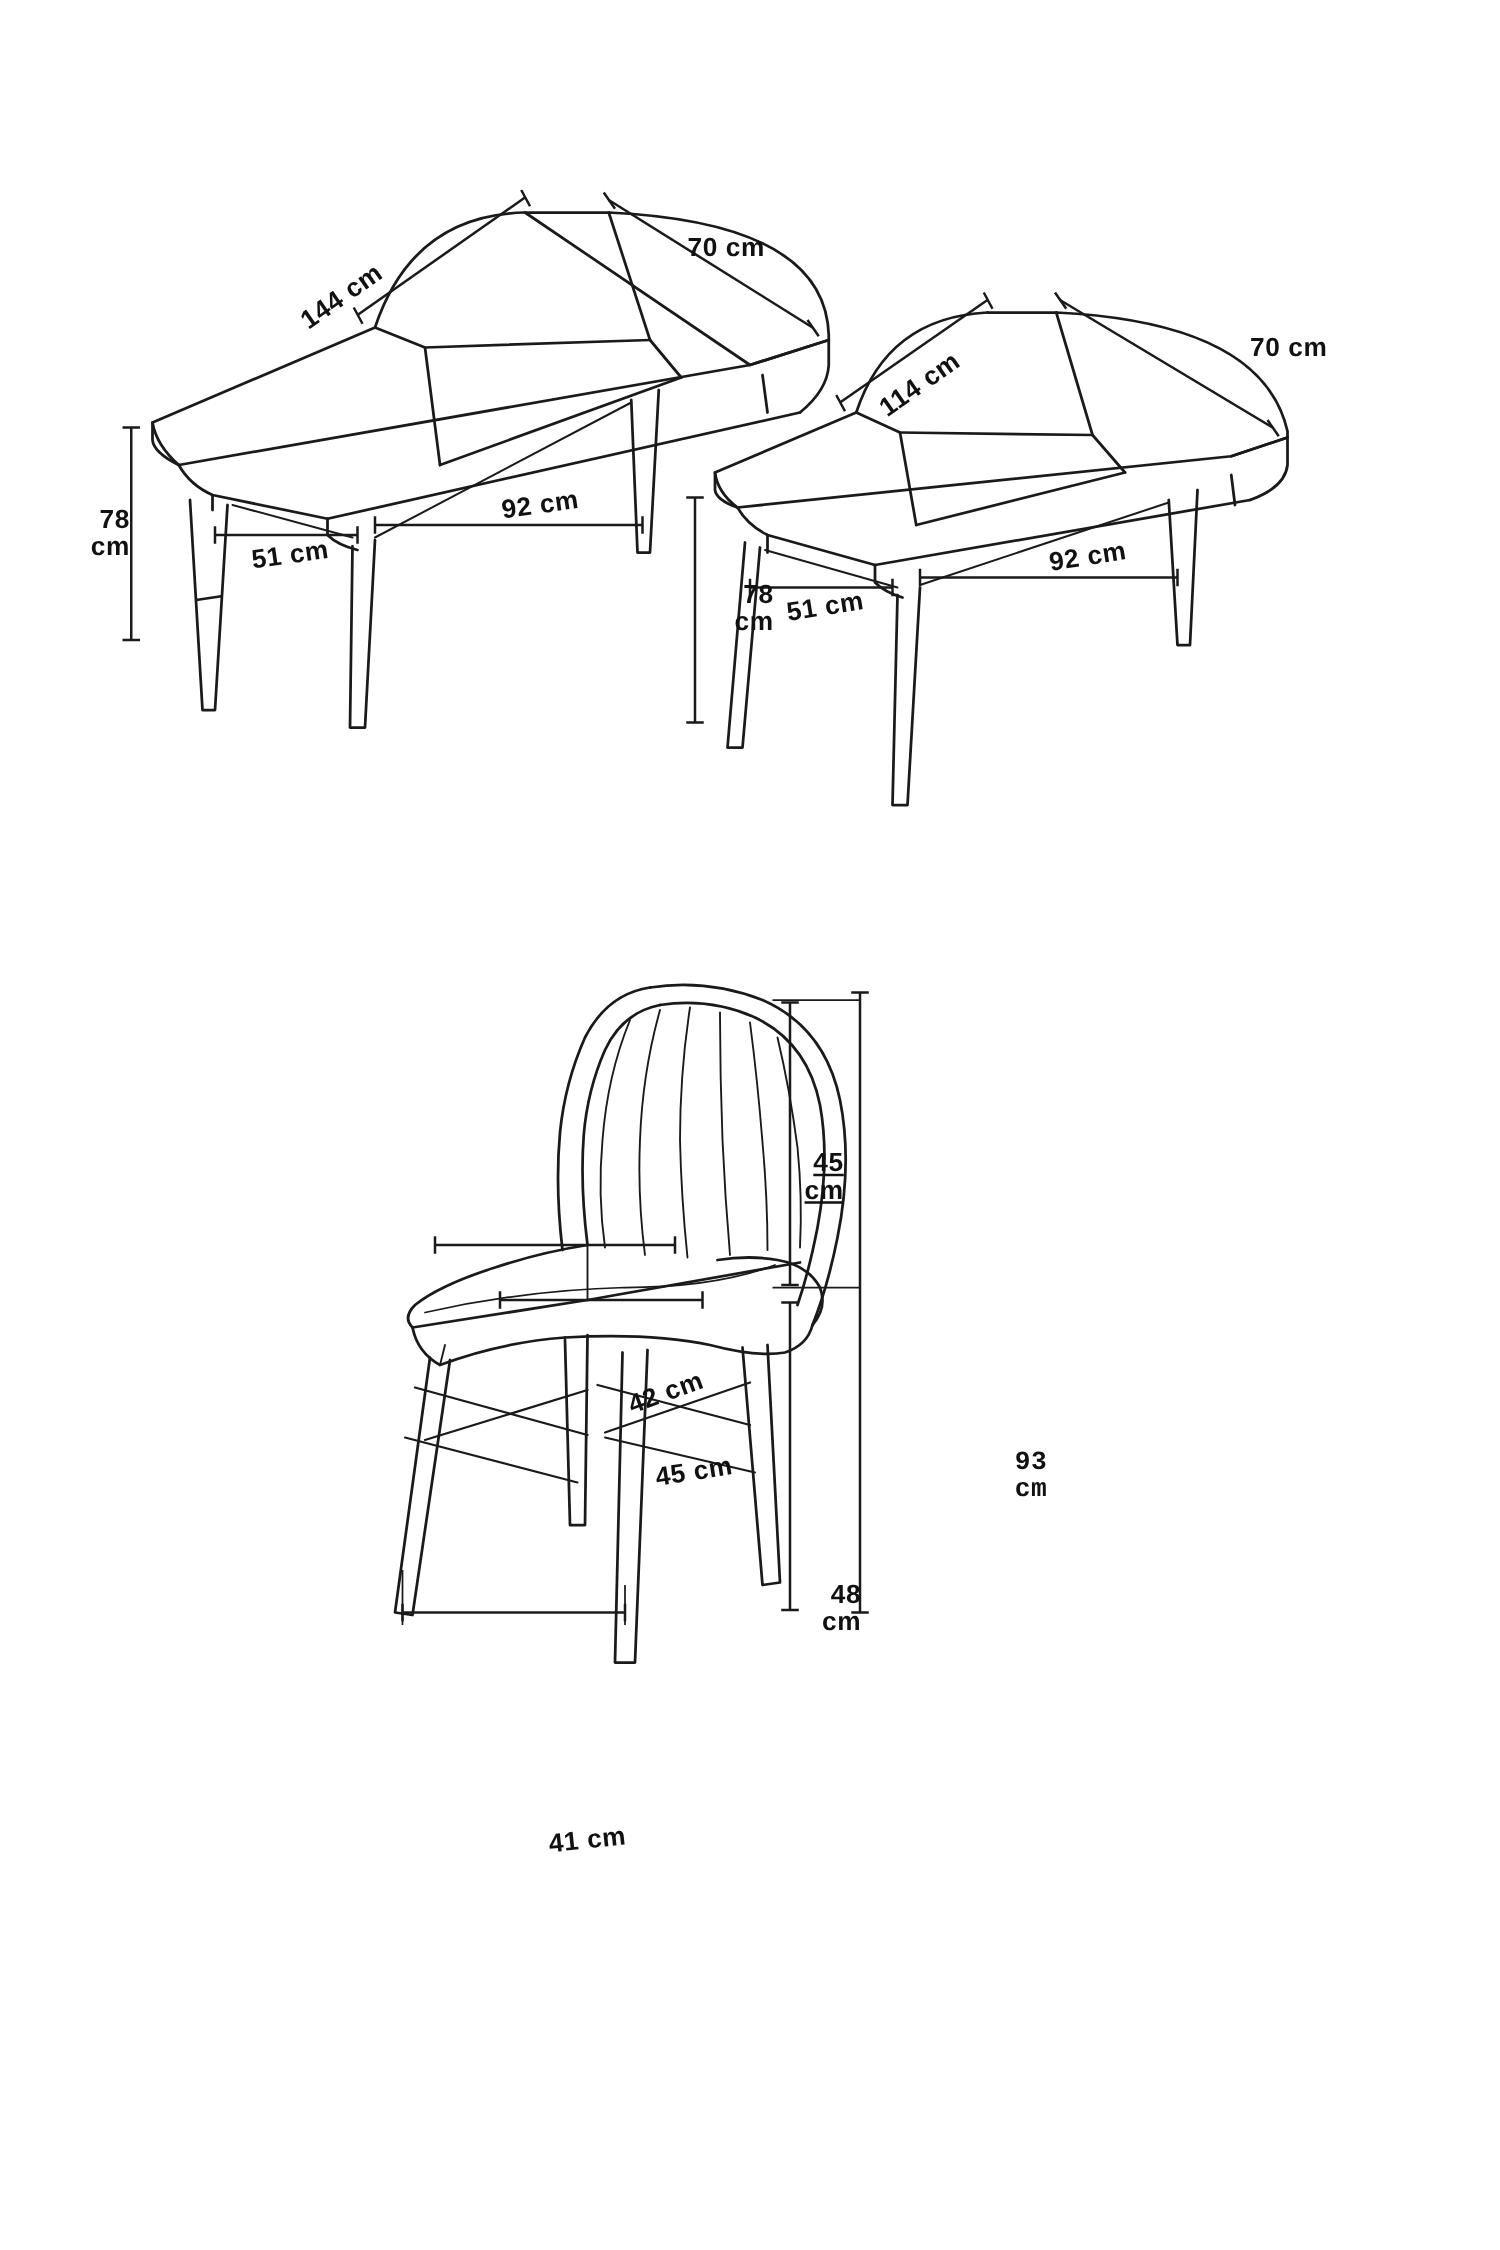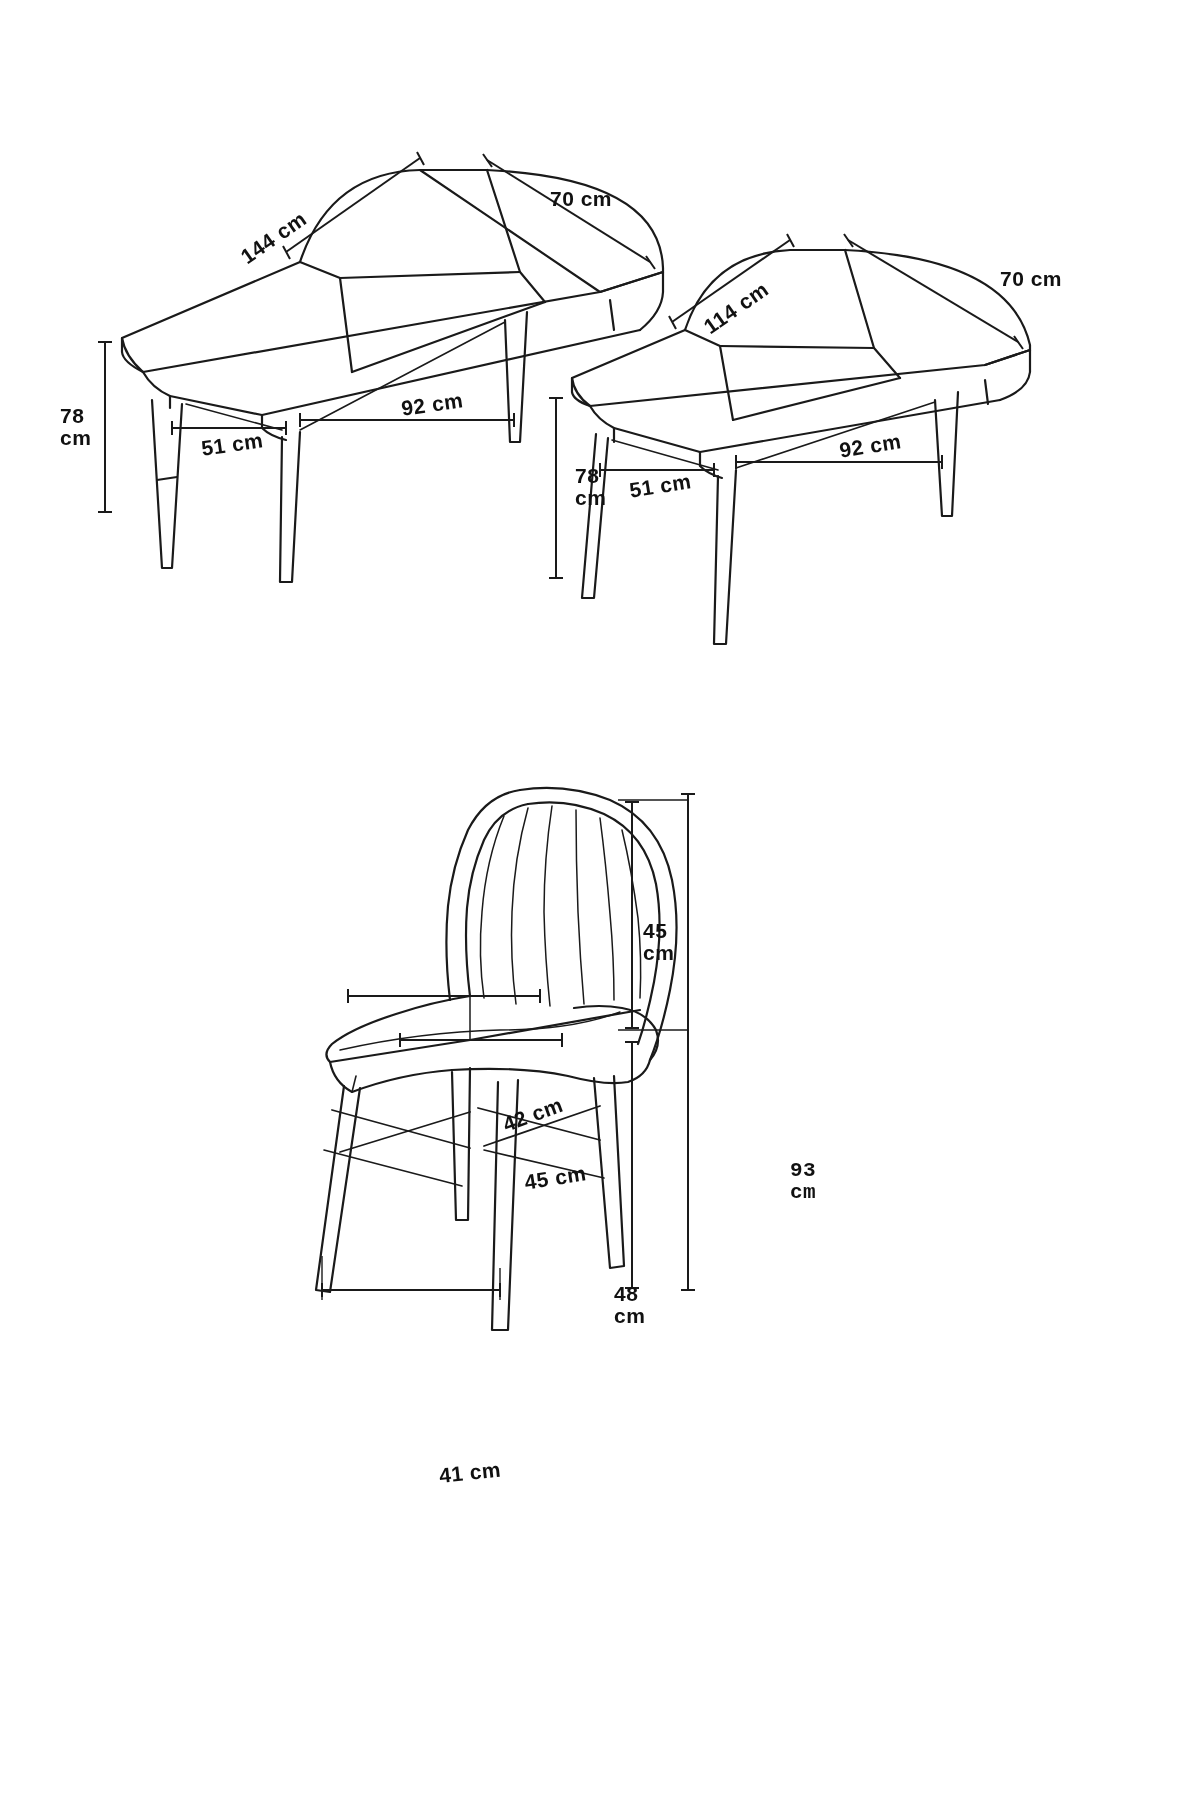--- a/index.html
+++ b/index.html
@@ -24,21 +24,21 @@
   .dim {
     position: absolute;
     font-weight: bold;
     font-size: 21px;
     letter-spacing: 0.5px;
     white-space: pre-line;
     line-height: 1.05;
     color: #111111;
   }
   .dim.stack {
-    text-align: left;
+    text-align: right;
   }
   svg { display: block; }
 </style>
 </head>
 <body>
 
 <div id="stage">
 
   <svg width="1200" height="1800" viewBox="0 0 1200 1800">
 
@@ -209,23 +209,23 @@
   <div class="dim" style="left:200px; top:438px; transform: rotate(-8deg); transform-origin:left top;">51 cm</div>
   <div class="dim" style="left:400px; top:398px; transform: rotate(-8deg); transform-origin:left top;">92 cm</div>
 
   <div class="dim" style="left:700px; top:320px; transform: rotate(-35deg); transform-origin: left top;">114 cm</div>
   <div class="dim" style="left:1000px; top:268px;">70 cm</div>
   <div class="dim stack" style="left:575px; top:465px; width:44px;">78
 cm</div>
   <div class="dim" style="left:628px; top:480px; transform: rotate(-9deg); transform-origin:left top;">51 cm</div>
   <div class="dim" style="left:838px; top:440px; transform: rotate(-9deg); transform-origin:left top;">92 cm</div>
 
-  <div class="dim stack" style="left:643px; top:920px; width:46px;">45
+  <div class="dim stack" style="left:629px; top:920px; width:46px;text-decoration:underline;">45
 cm</div>
   <div class="dim" style="left:500px; top:1115px; transform: rotate(-20deg); transform-origin:left top;">42 cm</div>
   <div class="dim" style="left:523px; top:1172px; transform: rotate(-9deg); transform-origin:left top;">45 cm</div>
   <div class="dim stack" style="left:790px; top:1160px; width:48px;font-family:Liberation Mono, monospace;">93
 cm</div>
-  <div class="dim stack" style="left:614px; top:1265px; width:46px;margin-top:18px;">48
+  <div class="dim stack" style="left:643px; top:1265px; width:46px;">48
 cm</div>
   <div class="dim" style="left:438px; top:1465px; transform: rotate(-6deg); transform-origin:left top;">41 cm</div>
 
 </div>
 
 </body></html>

